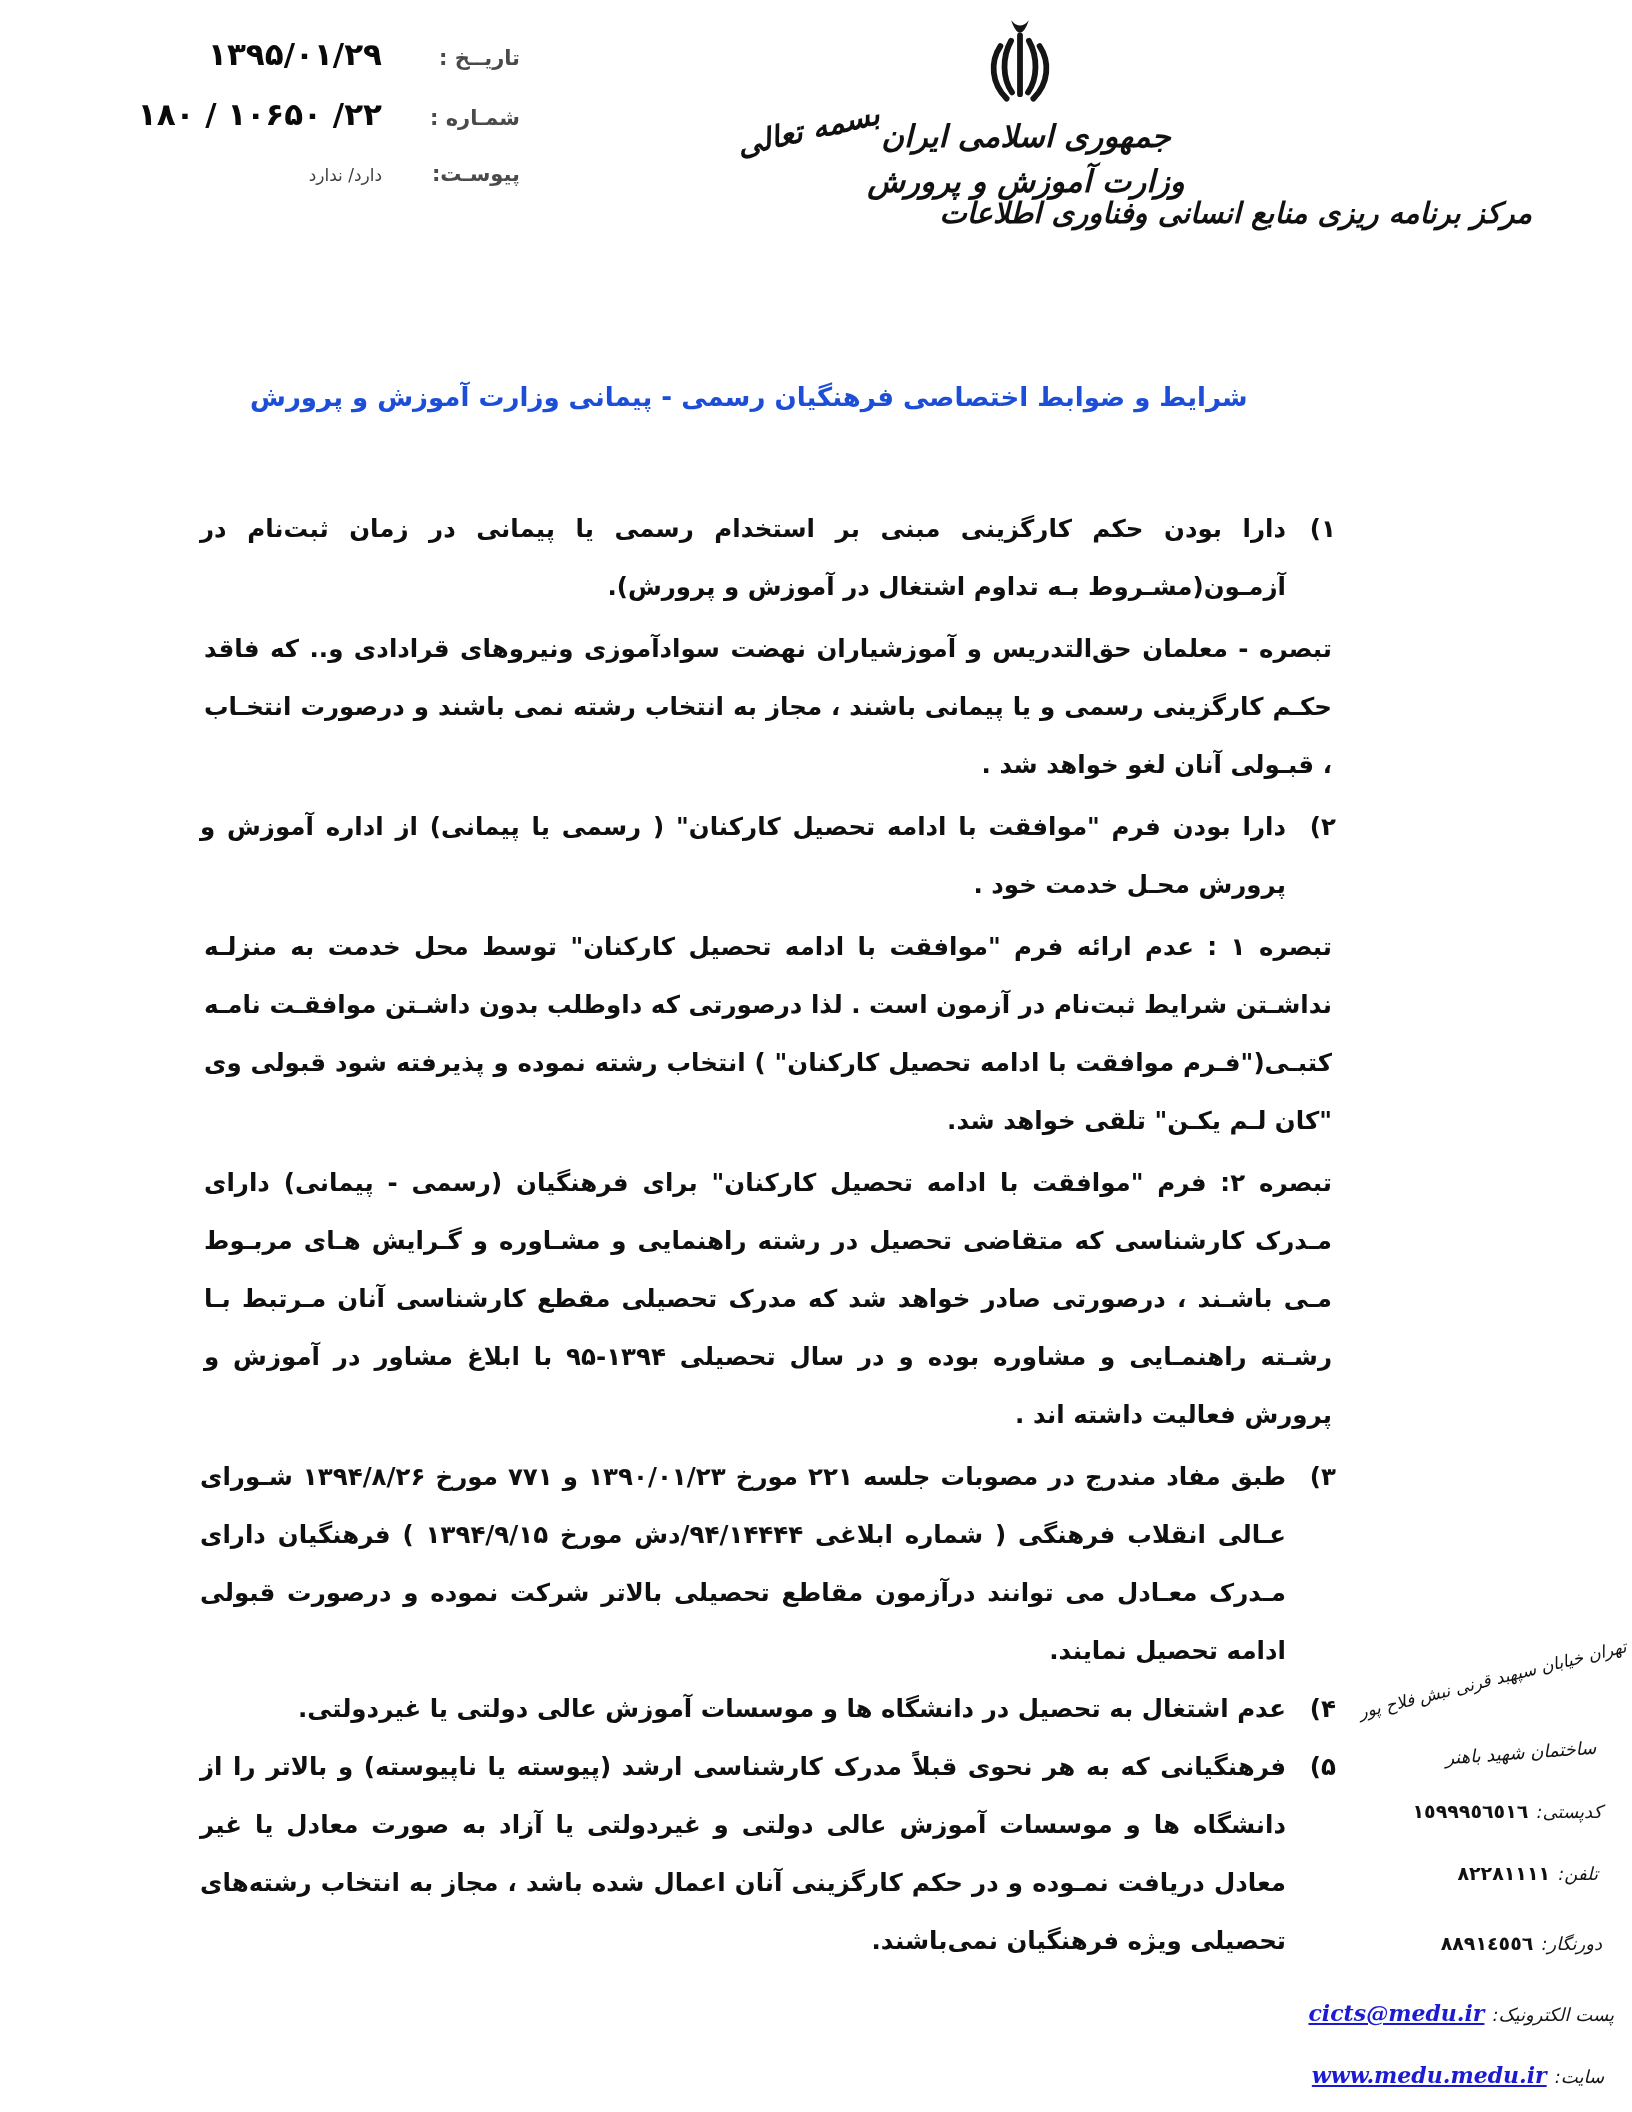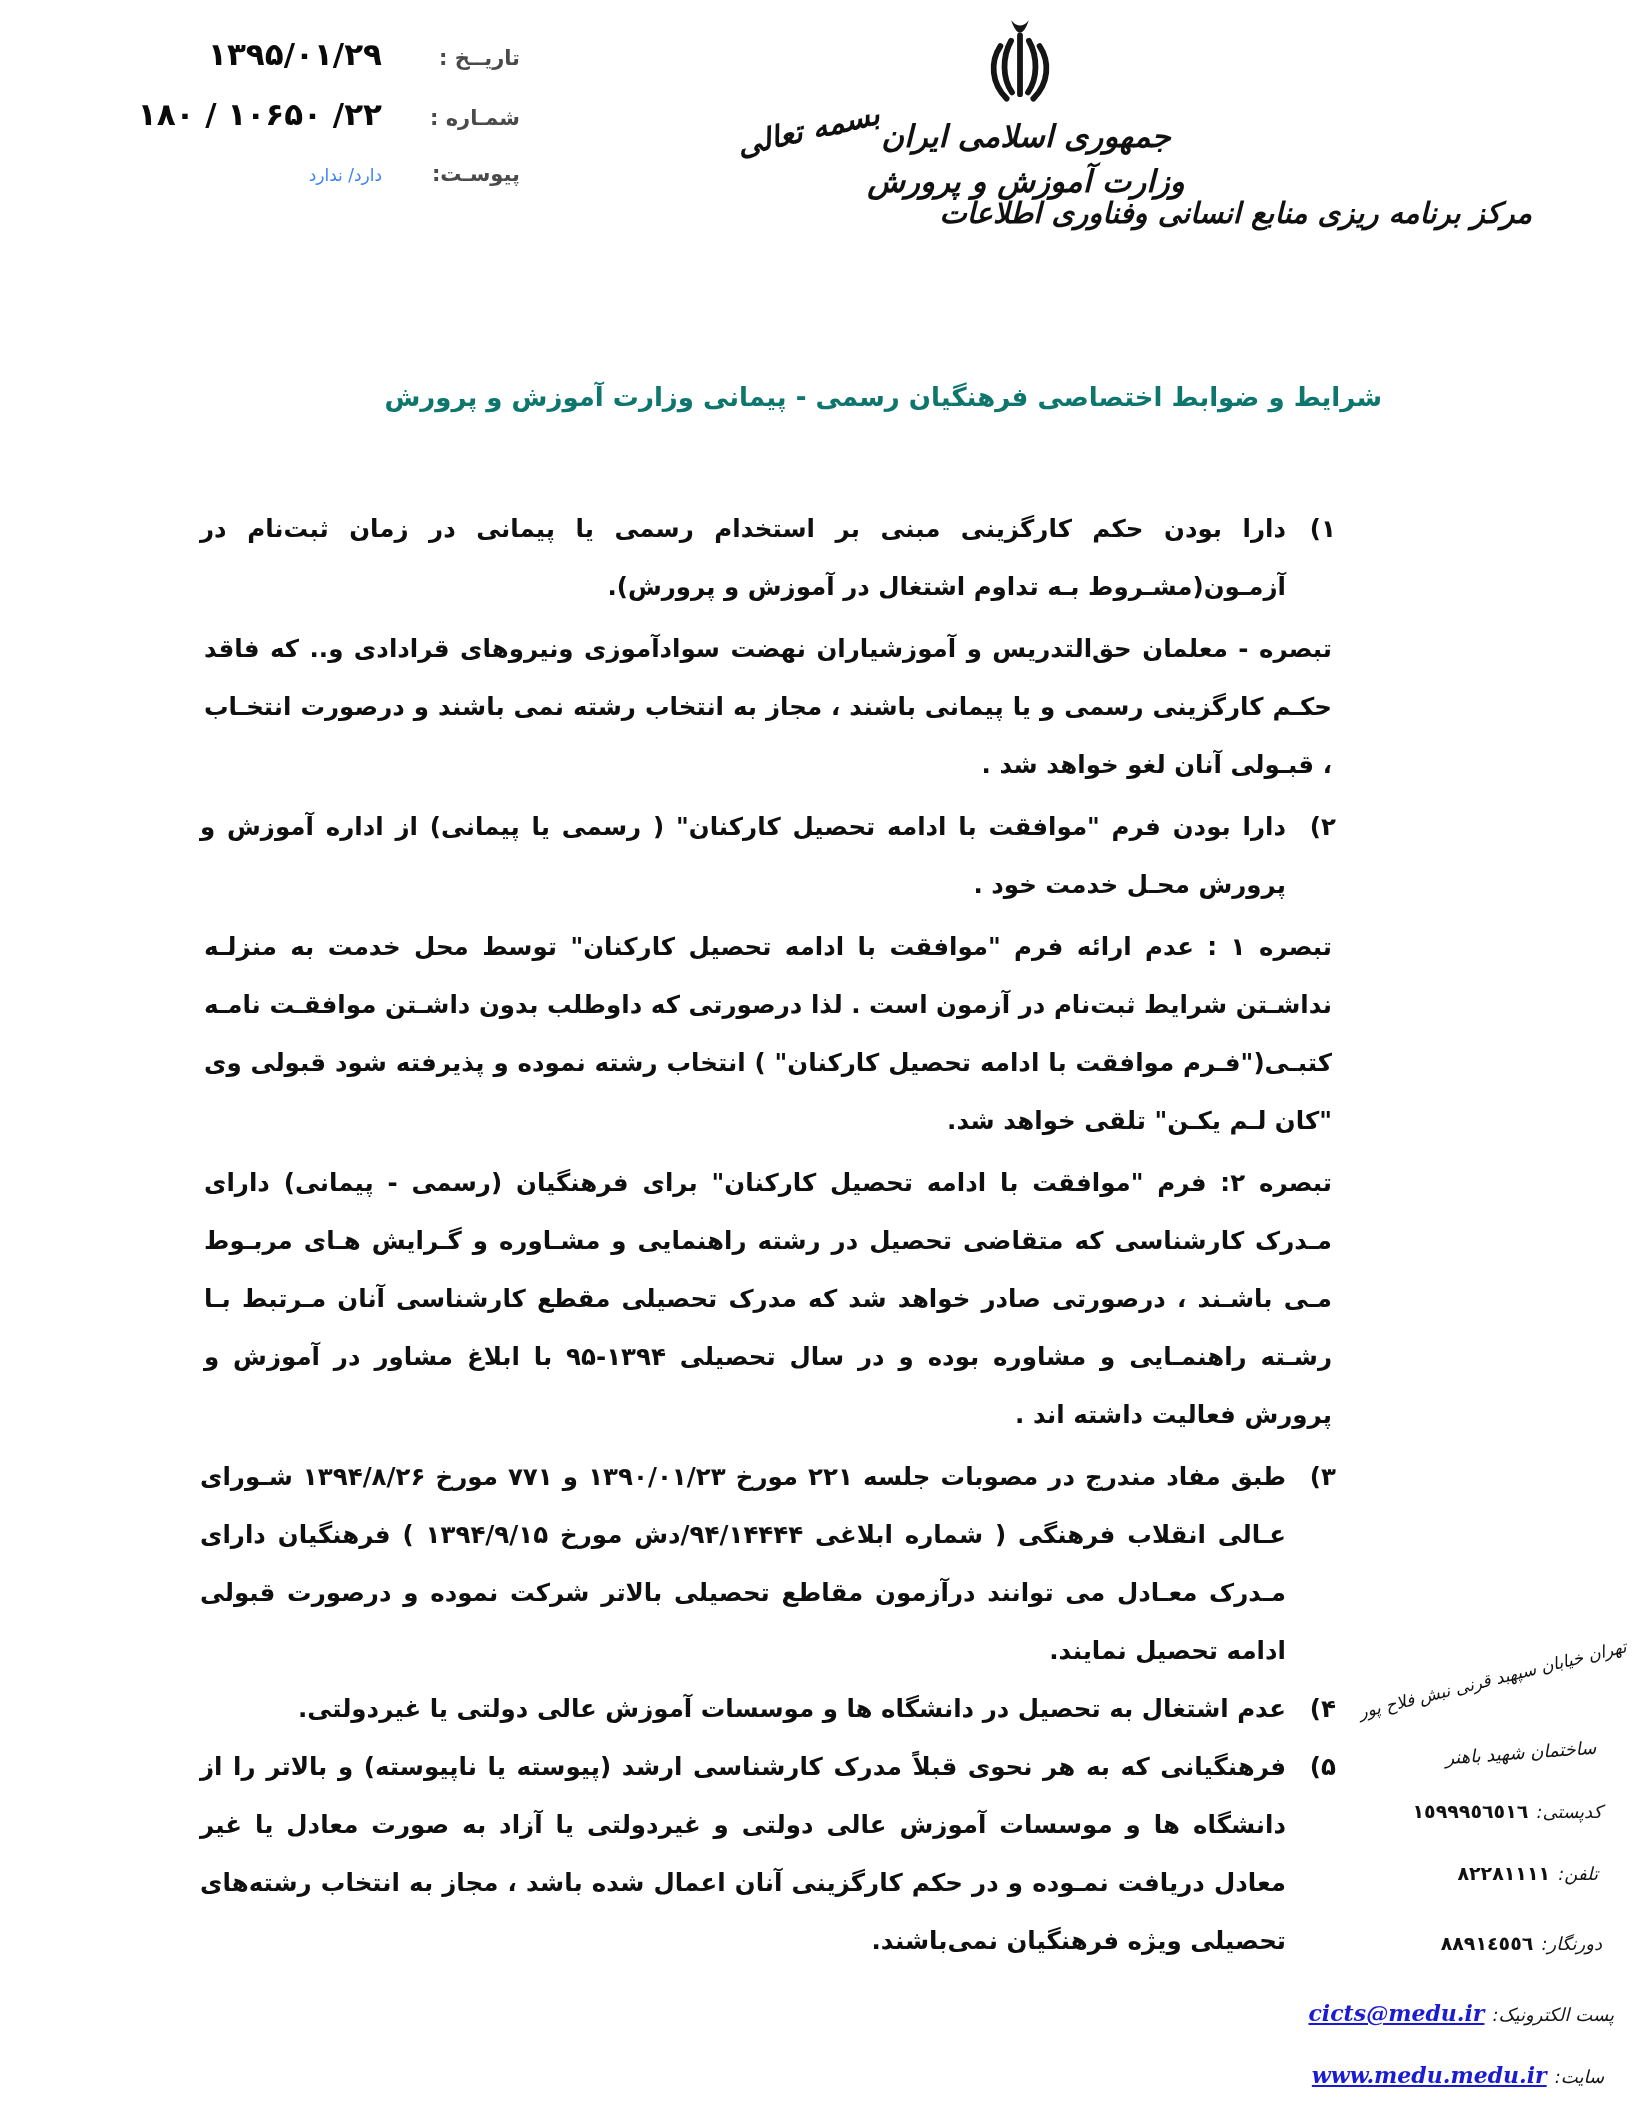--- a/index.html
+++ b/index.html
@@ -5,35 +5,35 @@
   html,body{margin:0;padding:0;}
   body{
     width:1632px;height:2112px;background:#ffffff;position:relative;
     font-family:"DejaVu Sans", sans-serif;color:#111;overflow:hidden;
   }
 
   
   .meta-row{position:absolute;right:1112px;white-space:nowrap;direction:rtl;}
   .meta-label{display:inline-block;min-width:108px;color:#4a4a4a;font-weight:bold;font-size:21px;letter-spacing:1px;}
   .meta-value{font-weight:bold;font-size:31px;margin-right:30px;color:#0a0a0a;}
-  .meta-value.small{font-size:17px;font-weight:normal;color:#3b82f6;}
+  .meta-value.small{font-size:17px;font-weight:normal;color:#404040;}
 
   
   .besmele{position:absolute;left:688px;top:112px;width:240px;font-size:30px;font-weight:bold;
     font-style:italic;transform:rotate(-13deg);direction:rtl;text-align:center;}
 
   
   .emblem{position:absolute;left:974px;top:14px;width:92px;height:98px;}
   .org{position:absolute;left:858px;top:114px;width:336px;text-align:center;direction:rtl;}
   .org div{font-size:31px;font-style:italic;font-weight:bold;line-height:1.45;}
   .org3{position:absolute;right:100px;top:196px;font-size:29px;font-style:italic;font-weight:bold;direction:rtl;}
 
   
-  .title{position:absolute;left:250px;top:370px;width:1132px;text-align:right;direction:rtl;
-    font-weight:bold;font-size:26px;line-height:2.15;color:#0f766e;}
+  .title{position:absolute;left:250px;top:370px;width:1132px;text-align:left;direction:rtl;
+    font-weight:bold;font-size:26px;line-height:2.15;color:#1d4ed8;}
 
   
   .docbody{position:absolute;left:200px;top:500px;width:1136px;direction:rtl;
     font-size:24.5px;font-weight:bold;line-height:58px;color:#101010;}
   .item{display:flex;}
   .item .num{flex:0 0 50px;}
   .item .txt{flex:1;margin:0;text-align:justify;}
   .note{margin:4px;text-align:justify;}
 
   

